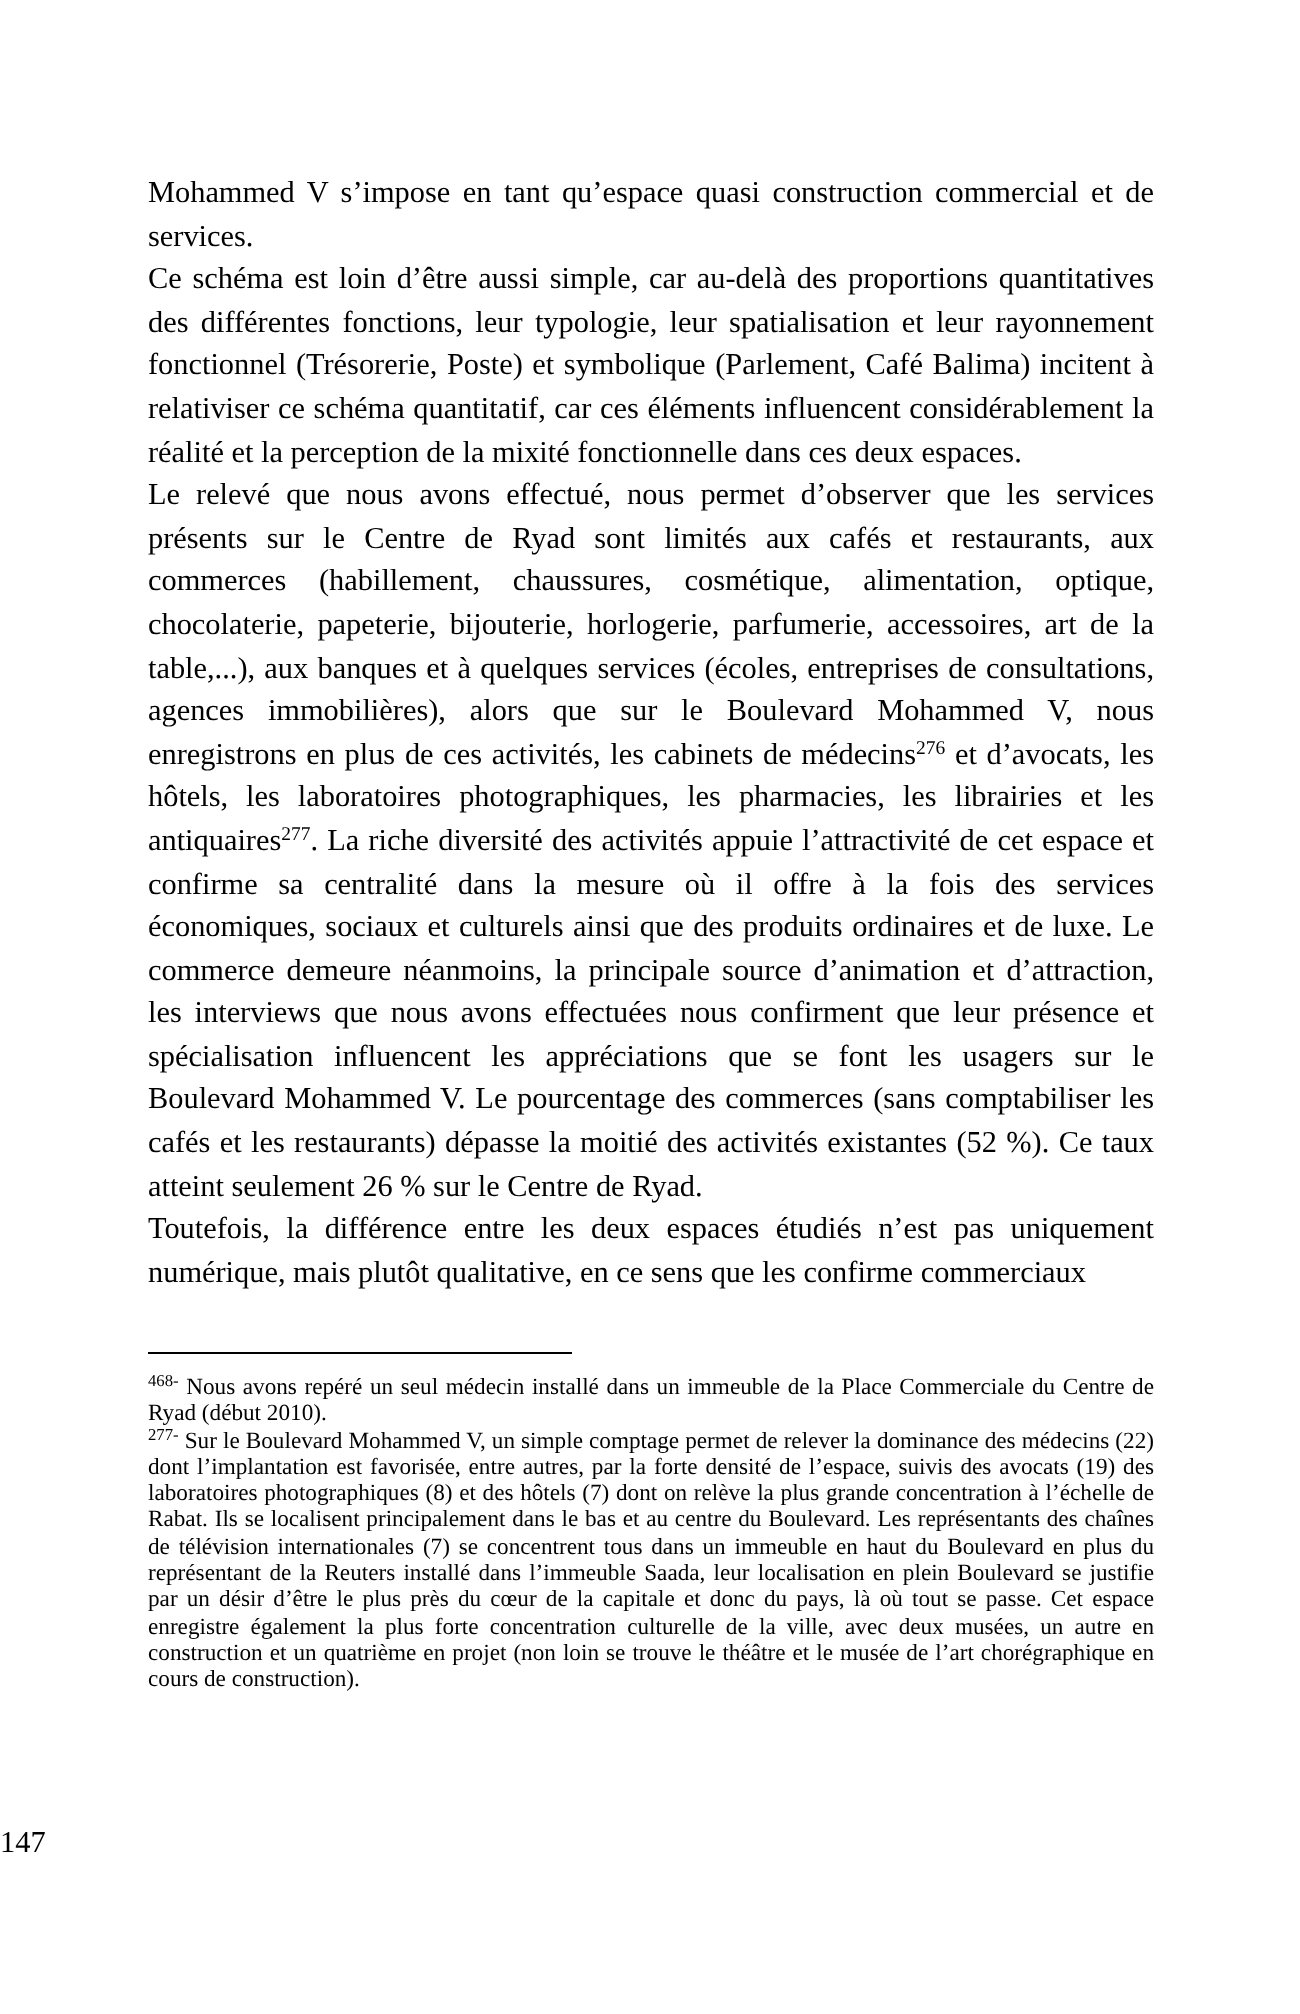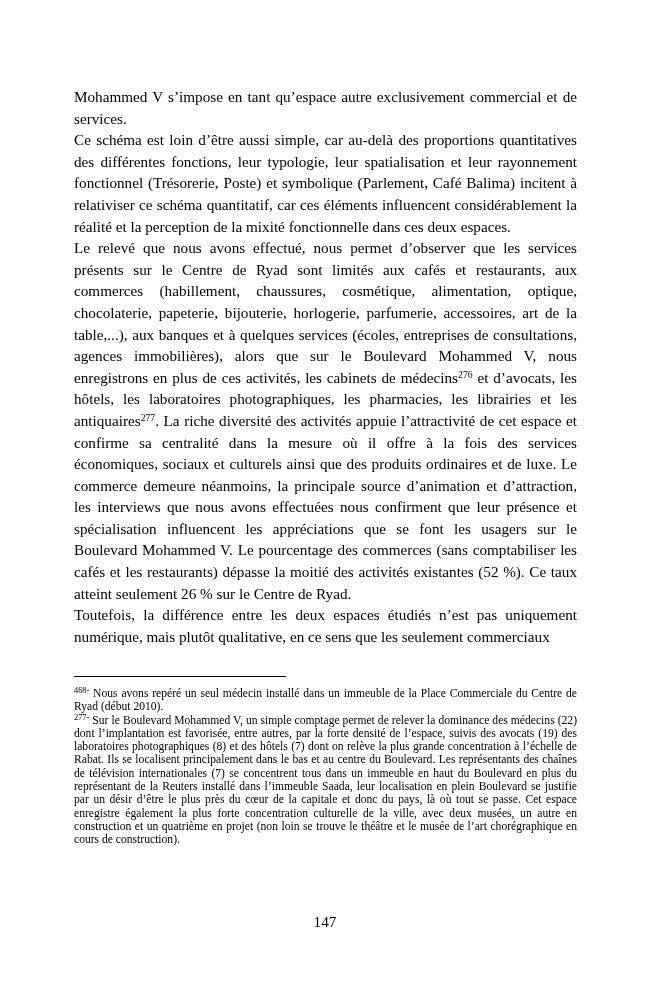--- a/index.html
+++ b/index.html
@@ -66,36 +66,35 @@
   }
   .footnote sup {
     font-size: 0.72em;
     vertical-align: 0.48em;
   }
   .page-number {
     position: absolute;
     left: 0;
     right: 0;
     top: 912px;
-    text-align: center;
     font-size: 15.2px;
     line-height: 20px;
   }
 </style>
 </head>
 <body>
 
 <div class="page">
 
   <div class="content">
     <div class="body-text">
-      <p>Mohammed V s’impose en tant qu’espace autre exclusivement commercial et de services.</p>
+      <p>Mohammed V s’impose en tant qu’espace quasi construction commercial et de services.</p>
       <p>Ce schéma est loin d’être aussi simple, car au-delà des proportions quantitatives des différentes fonctions, leur typologie, leur spatialisation et leur rayonnement fonctionnel (Trésorerie, Poste) et symbolique (Parlement, Café Balima) incitent à relativiser ce schéma quantitatif, car ces éléments influencent considérablement la réalité et la perception de la mixité fonctionnelle dans ces deux espaces.</p>
       <p>Le relevé que nous avons effectué, nous permet d’observer que les services présents sur le Centre de Ryad sont limités aux cafés et restaurants, aux commerces (habillement, chaussures, cosmétique, alimentation, optique, chocolaterie, papeterie, bijouterie, horlogerie, parfumerie, accessoires, art de la table,...), aux banques et à quelques services (écoles, entreprises de consultations, agences immobilières), alors que sur le Boulevard Mohammed V, nous enregistrons en plus de ces activités, les cabinets de médecins<sup>276</sup> et d’avocats, les hôtels, les laboratoires photographiques, les pharmacies, les librairies et les antiquaires<sup>277</sup>. La riche diversité des activités appuie l’attractivité de cet espace et confirme sa centralité dans la mesure où il offre à la fois des services économiques, sociaux et culturels ainsi que des produits ordinaires et de luxe. Le commerce demeure néanmoins, la principale source d’animation et d’attraction, les interviews que nous avons effectuées nous confirment que leur présence et spécialisation influencent les appréciations que se font les usagers sur le Boulevard Mohammed V. Le pourcentage des commerces (sans comptabiliser les cafés et les restaurants) dépasse la moitié des activités existantes (52 %). Ce taux atteint seulement 26 % sur le Centre de Ryad.</p>
-      <p>Toutefois, la différence entre les deux espaces étudiés n’est pas uniquement numérique, mais plutôt qualitative, en ce sens que les seulement commerciaux</p>
+      <p>Toutefois, la différence entre les deux espaces étudiés n’est pas uniquement numérique, mais plutôt qualitative, en ce sens que les confirme commerciaux</p>
     </div>
   </div>
 
   <div class="footnotes">
     <div class="fn-rule"></div>
     <p class="footnote"><sup>468-</sup> Nous avons repéré un seul médecin installé dans un immeuble de la Place Commerciale du Centre de Ryad (début 2010).</p>
     <p class="footnote"><sup>277-</sup> Sur le Boulevard Mohammed V, un simple comptage permet de relever la dominance des médecins (22) dont l’implantation est favorisée, entre autres, par la forte densité de l’espace, suivis des avocats (19) des laboratoires photographiques (8) et des hôtels (7) dont on relève la plus grande concentration à l’échelle de Rabat. Ils se localisent principalement dans le bas et au centre du Boulevard. Les représentants des chaînes de télévision internationales (7) se concentrent tous dans un immeuble en haut du Boulevard en plus du représentant de la Reuters installé dans l’immeuble Saada, leur localisation en plein Boulevard se justifie par un désir d’être le plus près du cœur de la capitale et donc du pays, là où tout se passe. Cet espace enregistre également la plus forte concentration culturelle de la ville, avec deux musées, un autre en construction et un quatrième en projet (non loin se trouve le théâtre et le musée de l’art chorégraphique en cours de construction).</p>
   </div>
 
   <div class="page-number">147</div>

